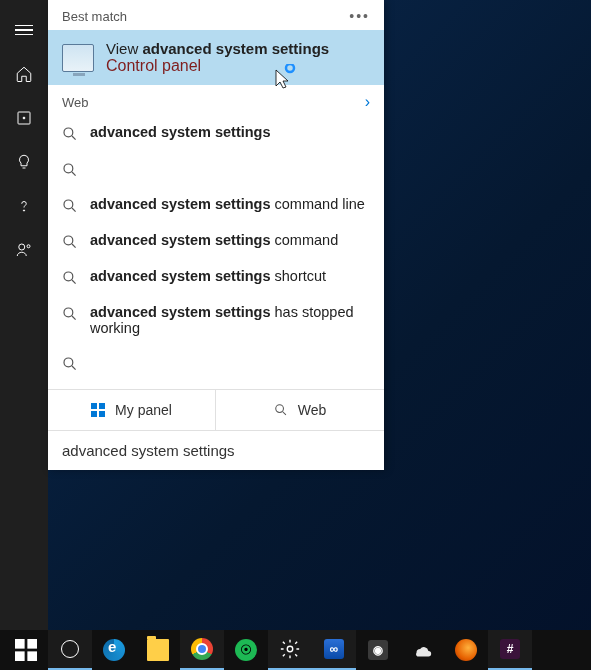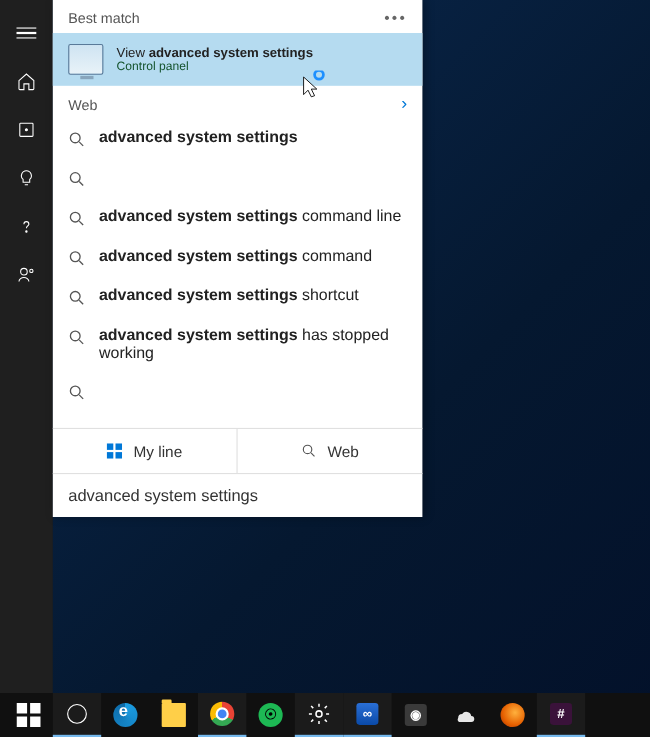--- a/index.html
+++ b/index.html
@@ -16,23 +16,23 @@
     
     
     .search-panel { position: absolute; left: 48px; top: 0; width: 336px; height: 470px; background: #fff; display: flex; flex-direction: column; z-index: 10; box-shadow: 2px 0 8px rgba(0,0,0,0.3); }
     
     .section-header { display: flex; align-items: center; justify-content: space-between; padding: 8px 14px 6px; font-size: 13px; color: #555; }
     .more-dots { color: #666; letter-spacing: 2px; cursor: pointer; font-size: 14px; }
     
     .best-match { background: #b5dbf0; padding: 10px 14px; display: flex; align-items: center; gap: 12px; cursor: pointer; position: relative; }
     .monitor-icon { width: 32px; height: 28px; border: 1.5px solid #5a7a99; background: linear-gradient(#cfe4f2,#e8f2f8); border-radius: 2px; position: relative; flex-shrink: 0; }
     .monitor-icon::after { content: ""; position: absolute; bottom: -5px; left: 10px; width: 12px; height: 3px; background: #88a5bc; }
-    .best-match-text .title { font-size: 12px; color: #222; }
+    .best-match-text .title { font-size: 15px; color: #222; }
     .best-match-text .title b { font-weight: 600; }
-    .best-match-text .sub { font-size: 11px; color: #14532d; }
+    .best-match-text .sub { font-size: 16px; color: #7f1d1d; }
     .cursor { position: absolute; top: 64px; left: 225px; z-index: 30; pointer-events: none; }
     
     .web-header { display: flex; align-items: center; justify-content: space-between; padding: 8px 14px 4px; font-size: 13px; color: #555; }
     .chev { color: #0078d7; font-size: 16px; }
     
     .results { flex: 1; overflow: hidden; }
     .result-item { display: flex; align-items: flex-start; gap: 12px; padding: 9px 14px; cursor: pointer; font-size: 14.5px; color: #222; }
     .result-item .search-glyph { width: 16px; flex-shrink: 0; margin-top: 2px; }
     .result-item .txt b { font-weight: 600; }
     
@@ -188,21 +188,21 @@
       </div>
 
     <div class="bottom-tabs">
       <div class="tab">
         <svg class="win-tiny" viewBox="0 0 14 14">
           <rect x="0" y="0" width="6" height="6"></rect>
             <rect x="8" y="0" width="6" height="6"></rect>
           <rect x="0" y="8" width="6" height="6"></rect>
             <rect x="8" y="8" width="6" height="6"></rect>
         </svg>
-        <span>My line</span>
+        <span>My panel</span>
       </div>
       <div class="tab">
         <svg class="search-glyph" viewBox="0 0 20 20" width="14" height="14">
           <circle cx="8" cy="8" r="5.5"></circle>
             <line x1="12.5" y1="12.5" x2="17" y2="17"></line>
         </svg>
         <span>Web</span>
       </div>
     </div>
 

